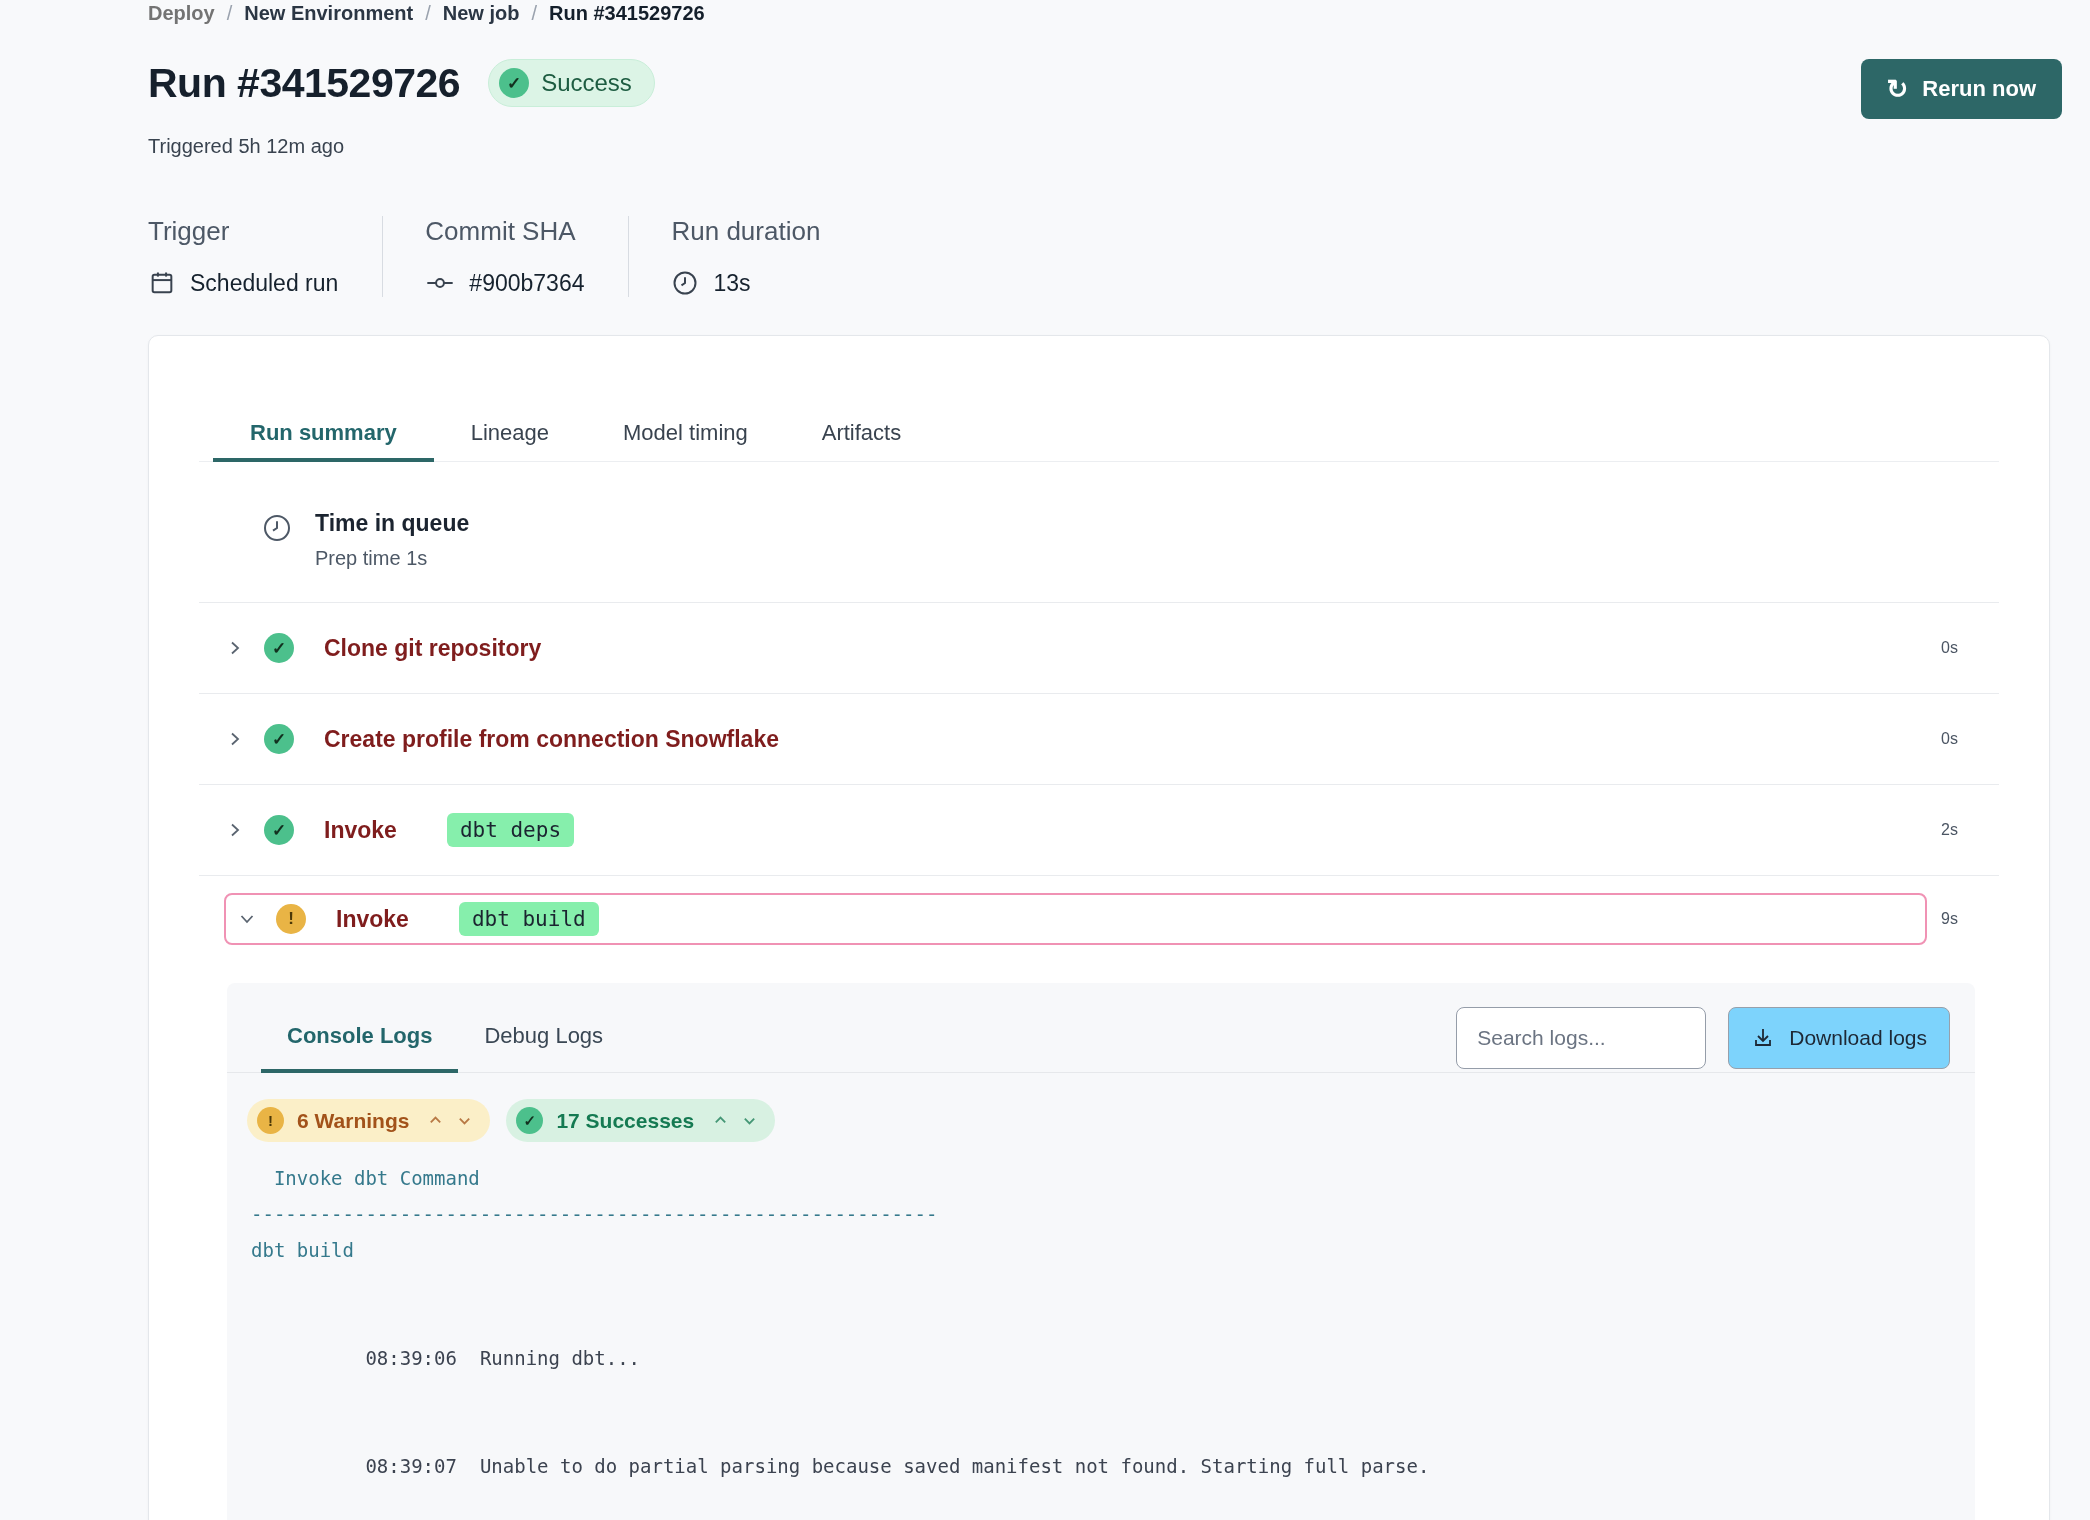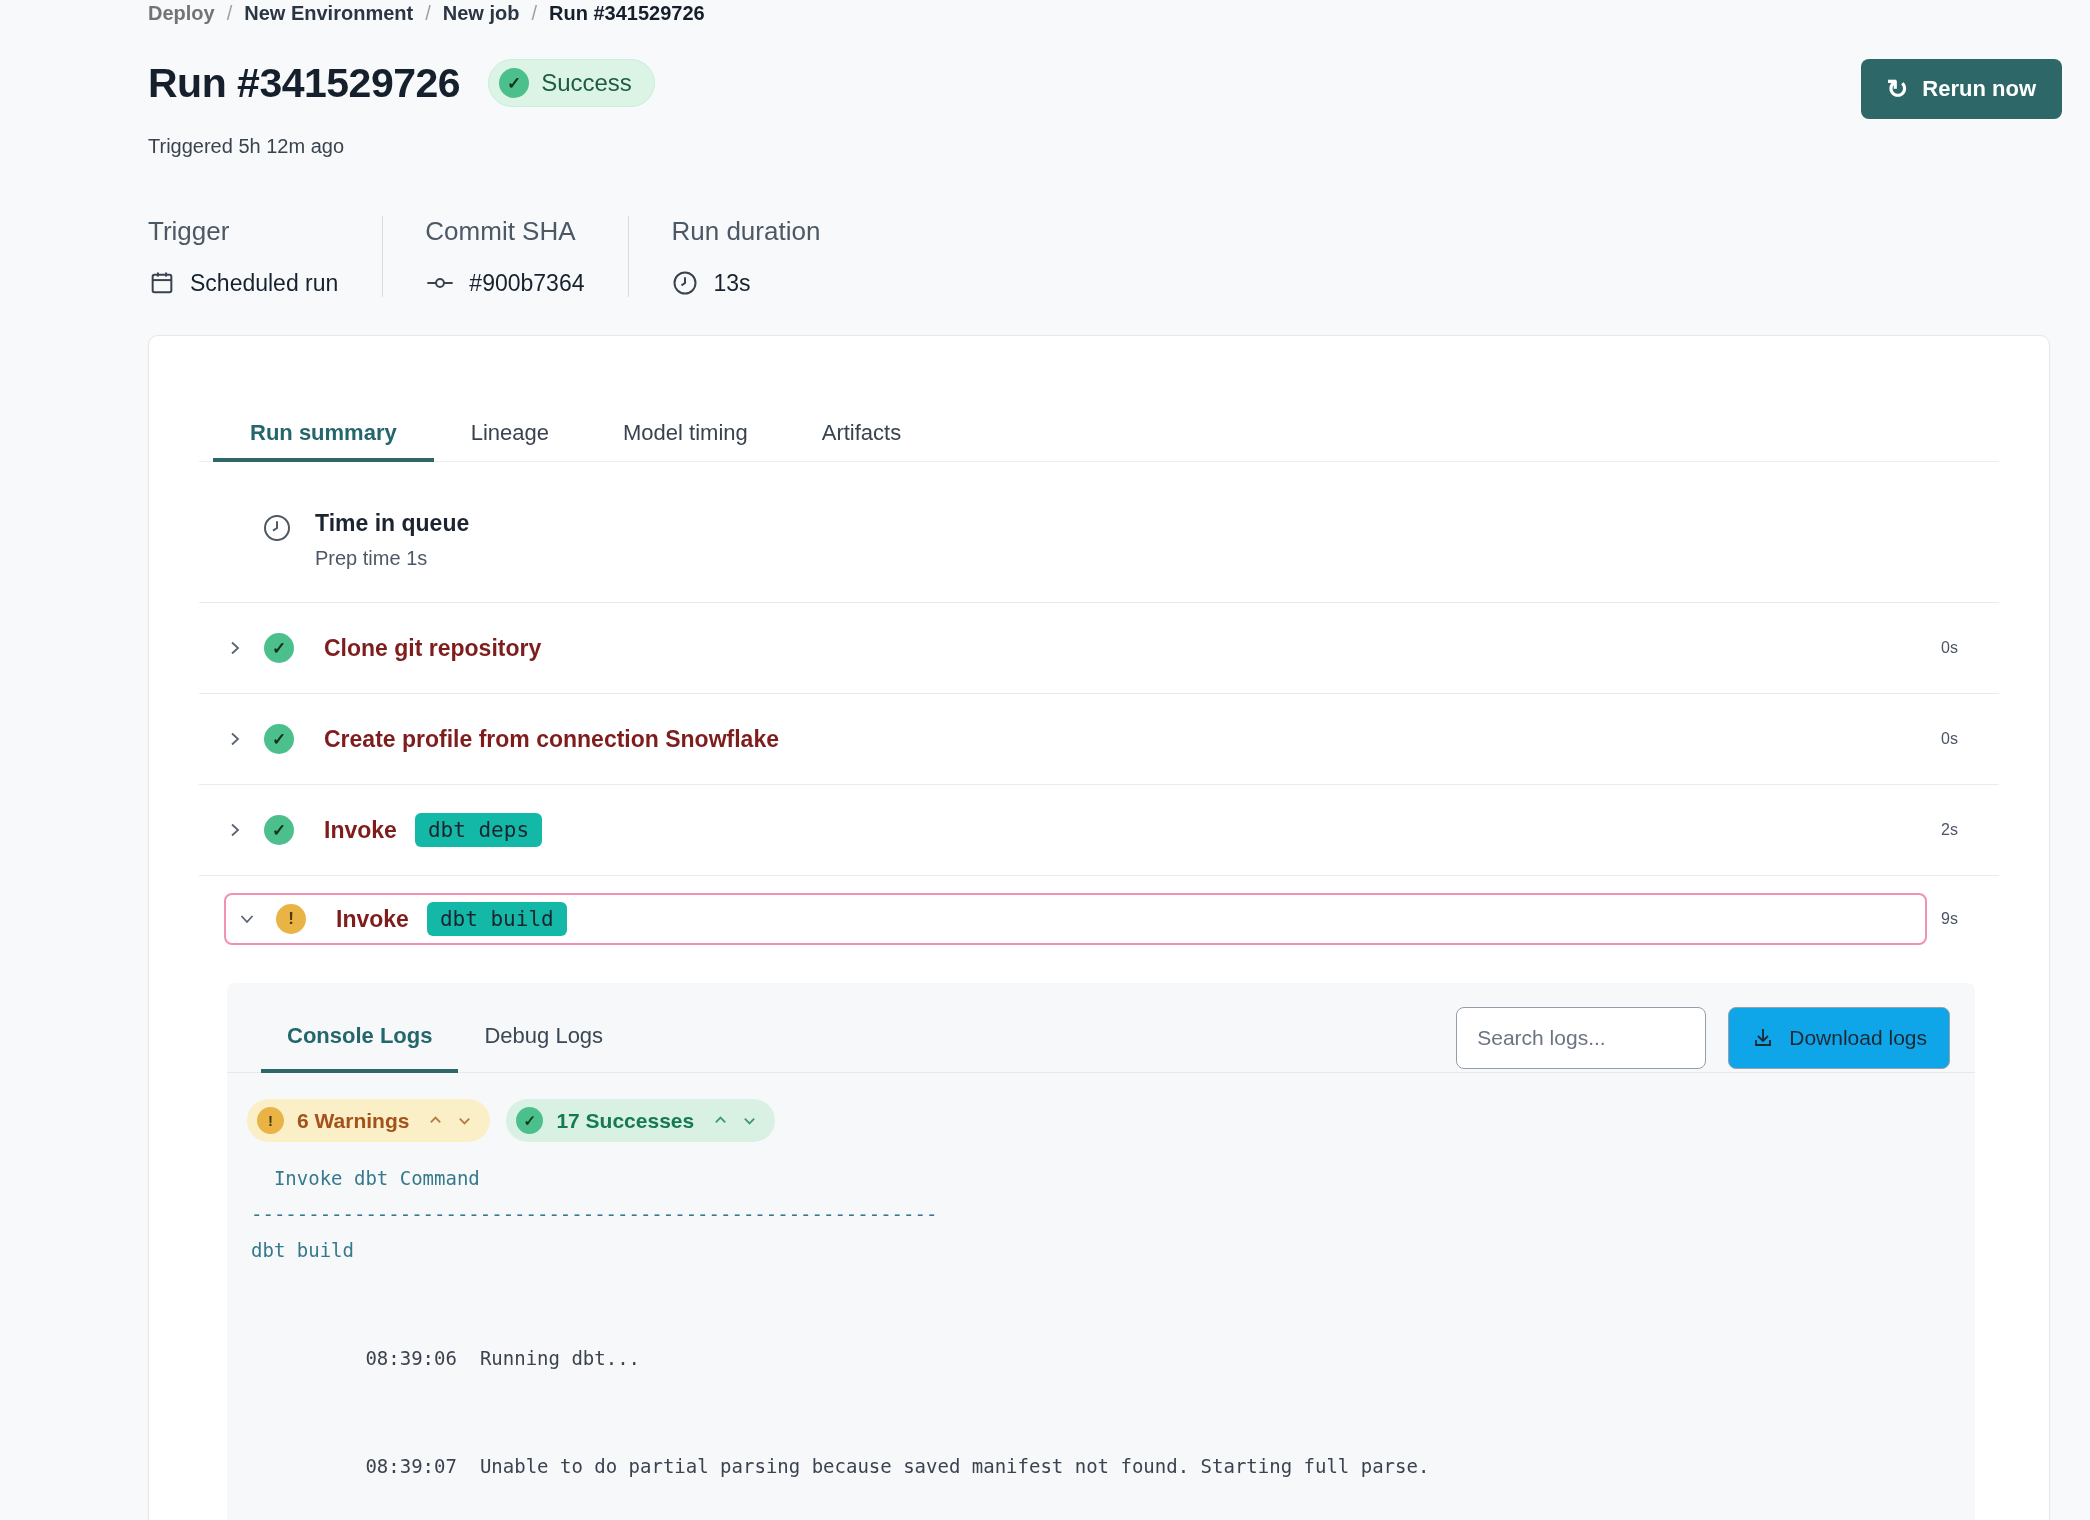--- a/index.html
+++ b/index.html
@@ -69,21 +69,21 @@
   .queue-link { display:inline-block; margin-top:10px; font-size:20px; color:#4d5866; cursor:pointer; }
 
   
   .steps { }
   .step-row { display:flex; align-items:center; height:91px; border-top:1px solid #e9ebee; padding-left:25px; }
   .step-main { display:flex; align-items:center; gap:18px; flex:1; }
   .chev { display:inline-flex; width:22px; justify-content:center; color:#5a6470; cursor:pointer; }
   .step-label { font-size:23px; font-weight:700; color:#7f1d1d; margin-left:12px;text-align:right; }
   .code-chip {
     font-family:"DejaVu Sans Mono", monospace; font-size:21px; color:#1b2430;
-    background:#14b8a6; border-radius:6px; padding:5px 13px;
+    background:#86efac; border-radius:6px; padding:5px 13px;margin-left:32px;
   }
   .step-duration { width:58px; text-align:left; font-size:16px; color:#4b5563; flex:0 0 auto; }
   .step-row.selected-wrap { height:auto; border-top:1px solid #e9ebee; padding:17px 0 0 25px; align-items:center; }
   .selected-box {
     display:flex; align-items:center; gap:18px; flex:1;
     border:2px solid #f092b4; border-radius:8px; background:#ffffff;
     height:52px; padding-left:10px; margin-right:14px;
   }
 
   
@@ -97,21 +97,21 @@
   .log-tab.active { color:#23666b; font-weight:700; border-bottom-color:#2d6767; }
   .log-actions { margin-left:auto; display:flex; gap:22px; align-items:center; }
   .search-input {
     width:250px; height:62px; border:1px solid #959da9; border-radius:8px;
     background:#ffffff; font-size:21px; color:#16232f; padding:0 20px;
     font-family:"Liberation Sans", sans-serif;
   }
   .search-input::placeholder { color:#6b7482; }
   .download-btn {
     height:62px; display:flex; align-items:center; gap:14px;
-    background:#0ea5e9; border:1px solid #97a0ab; border-radius:8px;
+    background:#7dd3fc; border:1px solid #97a0ab; border-radius:8px;
     padding:0 22px; font-size:21px; color:#1d2835; font-weight:500; cursor:pointer;
     font-family:"Liberation Sans", sans-serif;
   }
   .badges-row { display:flex; gap:16px; margin:26px 0 0 20px; }
   .log-badge {
     display:inline-flex; align-items:center; gap:13px;
     border-radius:25px; padding:8px 18px 8px 10px; font-size:21px; font-weight:700; cursor:pointer;
   }
   .badge-warning { background:#fbefc8; color:#a2521a; }
   .badge-success { background:#d8f1e2; color:#157a52; }

